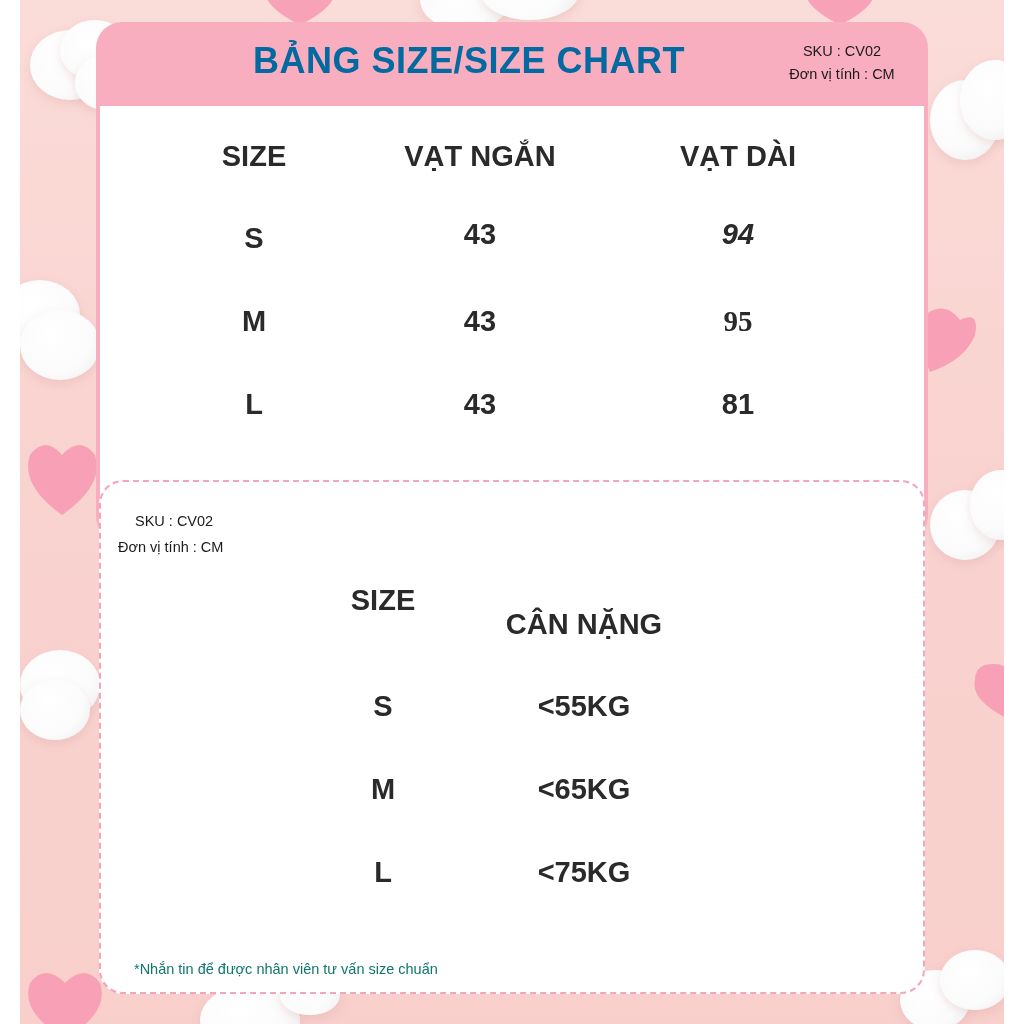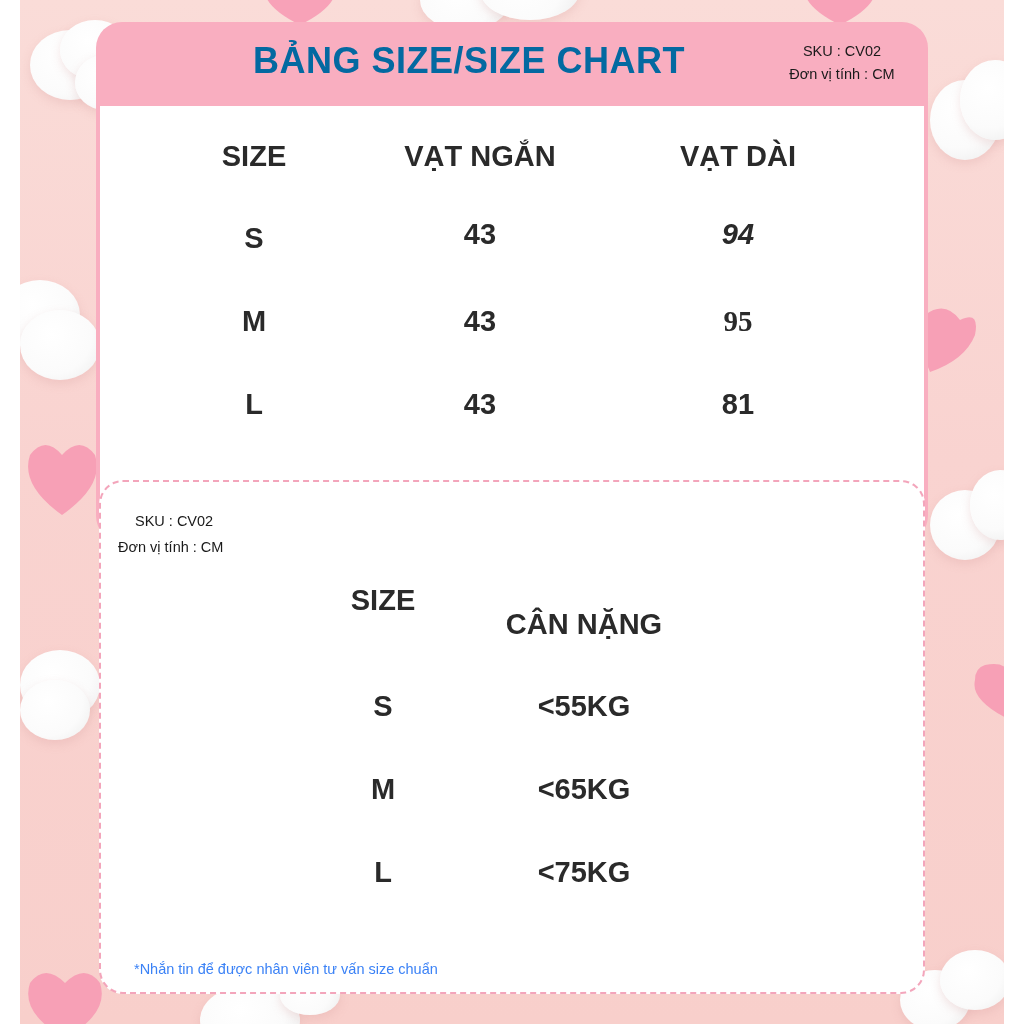--- a/index.html
+++ b/index.html
@@ -57,21 +57,21 @@
     .sku-bot {
       position: absolute; left: 112px; top: 508px; width: 140px; text-align: center;
       font-family: "Liberation Sans", sans-serif; font-size: 14.5px; color: #1a1a1a; line-height: 26px;
     }
     .t2-cell {
       position: absolute; width: 220px; text-align: center; margin-left: -110px;
       font-family: "Liberation Sans", sans-serif; font-weight: 700; color: #2a2a2a; font-size: 29px;
     }
     .note {
       position: absolute; left: 134px; top: 961px;
-      font-family: "Liberation Sans", sans-serif; font-size: 14.5px; color: #3b82f6;
+      font-family: "Liberation Sans", sans-serif; font-size: 14.5px; color: #0f766e;
     }
   </style>
 </head>
 <body>
 
 <div class="bg">
 
   <div class="cloud" style="left:10px;top:20px;">
     <span style="left:0;top:10px;width:80px;height:70px;"></span>
     <span style="left:30px;top:0;width:70px;height:60px;"></span>

